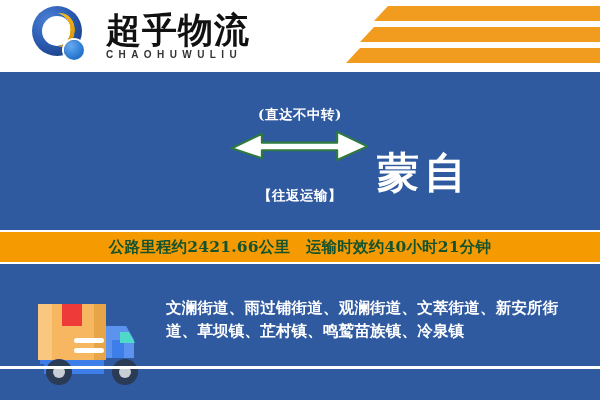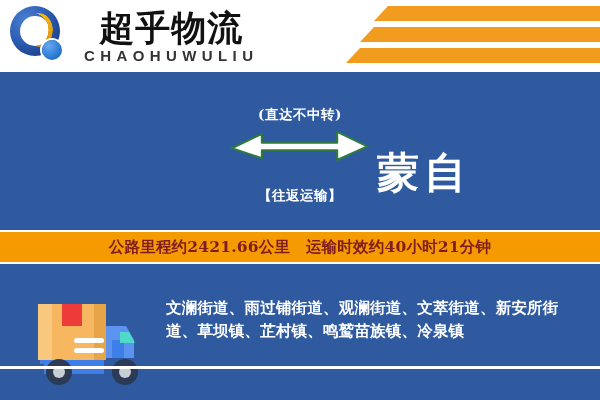--- a/index.html
+++ b/index.html
@@ -22,24 +22,23 @@
   
   .header {
     position: absolute;
     left: 0; top: 0;
     width: 600px; height: 72px;
     background: #ffffff;
     overflow: hidden;
   }
   .brand-block {
     position: absolute;
-    left: 8px; top: 4px;
+    left: 30px; top: 4px;
     display: flex;
     align-items: center;
-    text-align: center;
   }
   .logo-mark {
     position: relative;
     width: 64px; height: 64px;
     flex: 0 0 auto;
   }
   .logo-ring {
     position: absolute;
     left: 2px; top: 2px;
     width: 50px; height: 50px;
@@ -80,21 +79,21 @@
   .brand-cn {
     font-family: "DejaVu Serif", "Liberation Serif", serif;
     font-size: 35px;
     font-weight: bold;
     color: #111111;
     letter-spacing: 1px;
     line-height: 1.0;
   }
   .brand-en {
     margin-top: 3px;
-    font-size: 15px;
+    font-size: 10px;
     font-weight: bold;
     color: #333333;
     letter-spacing: 5.4px;
     line-height: 1;
   }
   .stripes {
     position: absolute;
     right: 0; top: 6px;
     width: 300px; height: 62px;
   }
@@ -150,21 +149,21 @@
     border-bottom: 2px solid #ffffff;
     box-sizing: border-box;
     display: flex;
     align-items: center;
     justify-content: center;
   }
   .banner-text {
     font-family: "DejaVu Serif", "Liberation Serif", serif;
     font-size: 15.5px;
     font-weight: bold;
-    color: #7f1d1d;
+    color: #14532d;
     letter-spacing: 0.2px;
     white-space: nowrap;
   }
 
   
   .bottom {
     position: absolute;
     left: 0; top: 264px;
     width: 600px; height: 136px; margin-top: 20px;
   }

